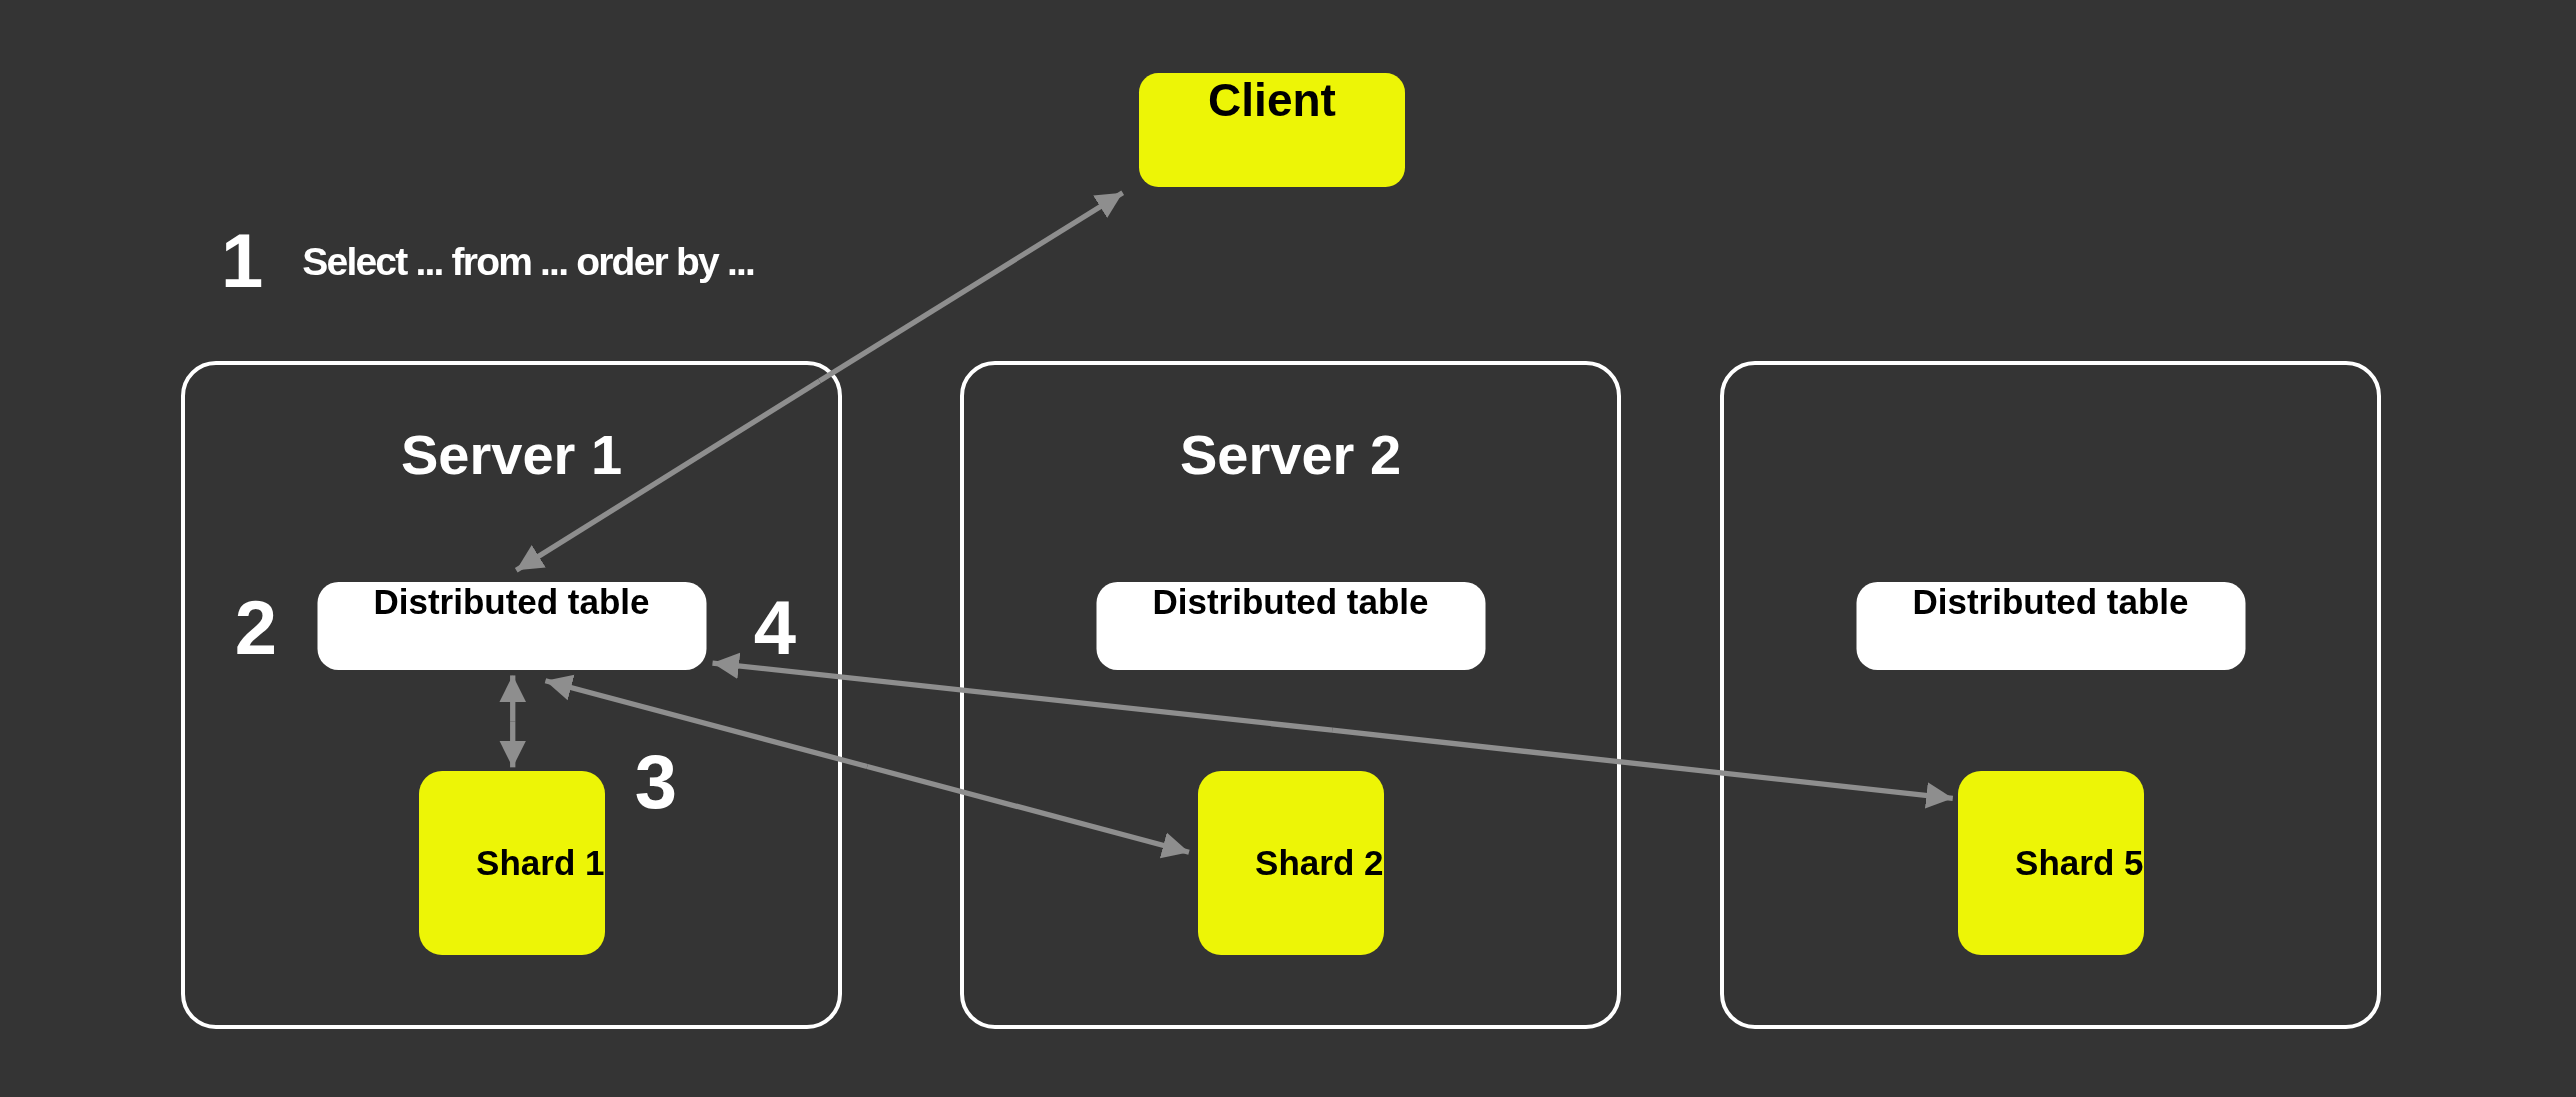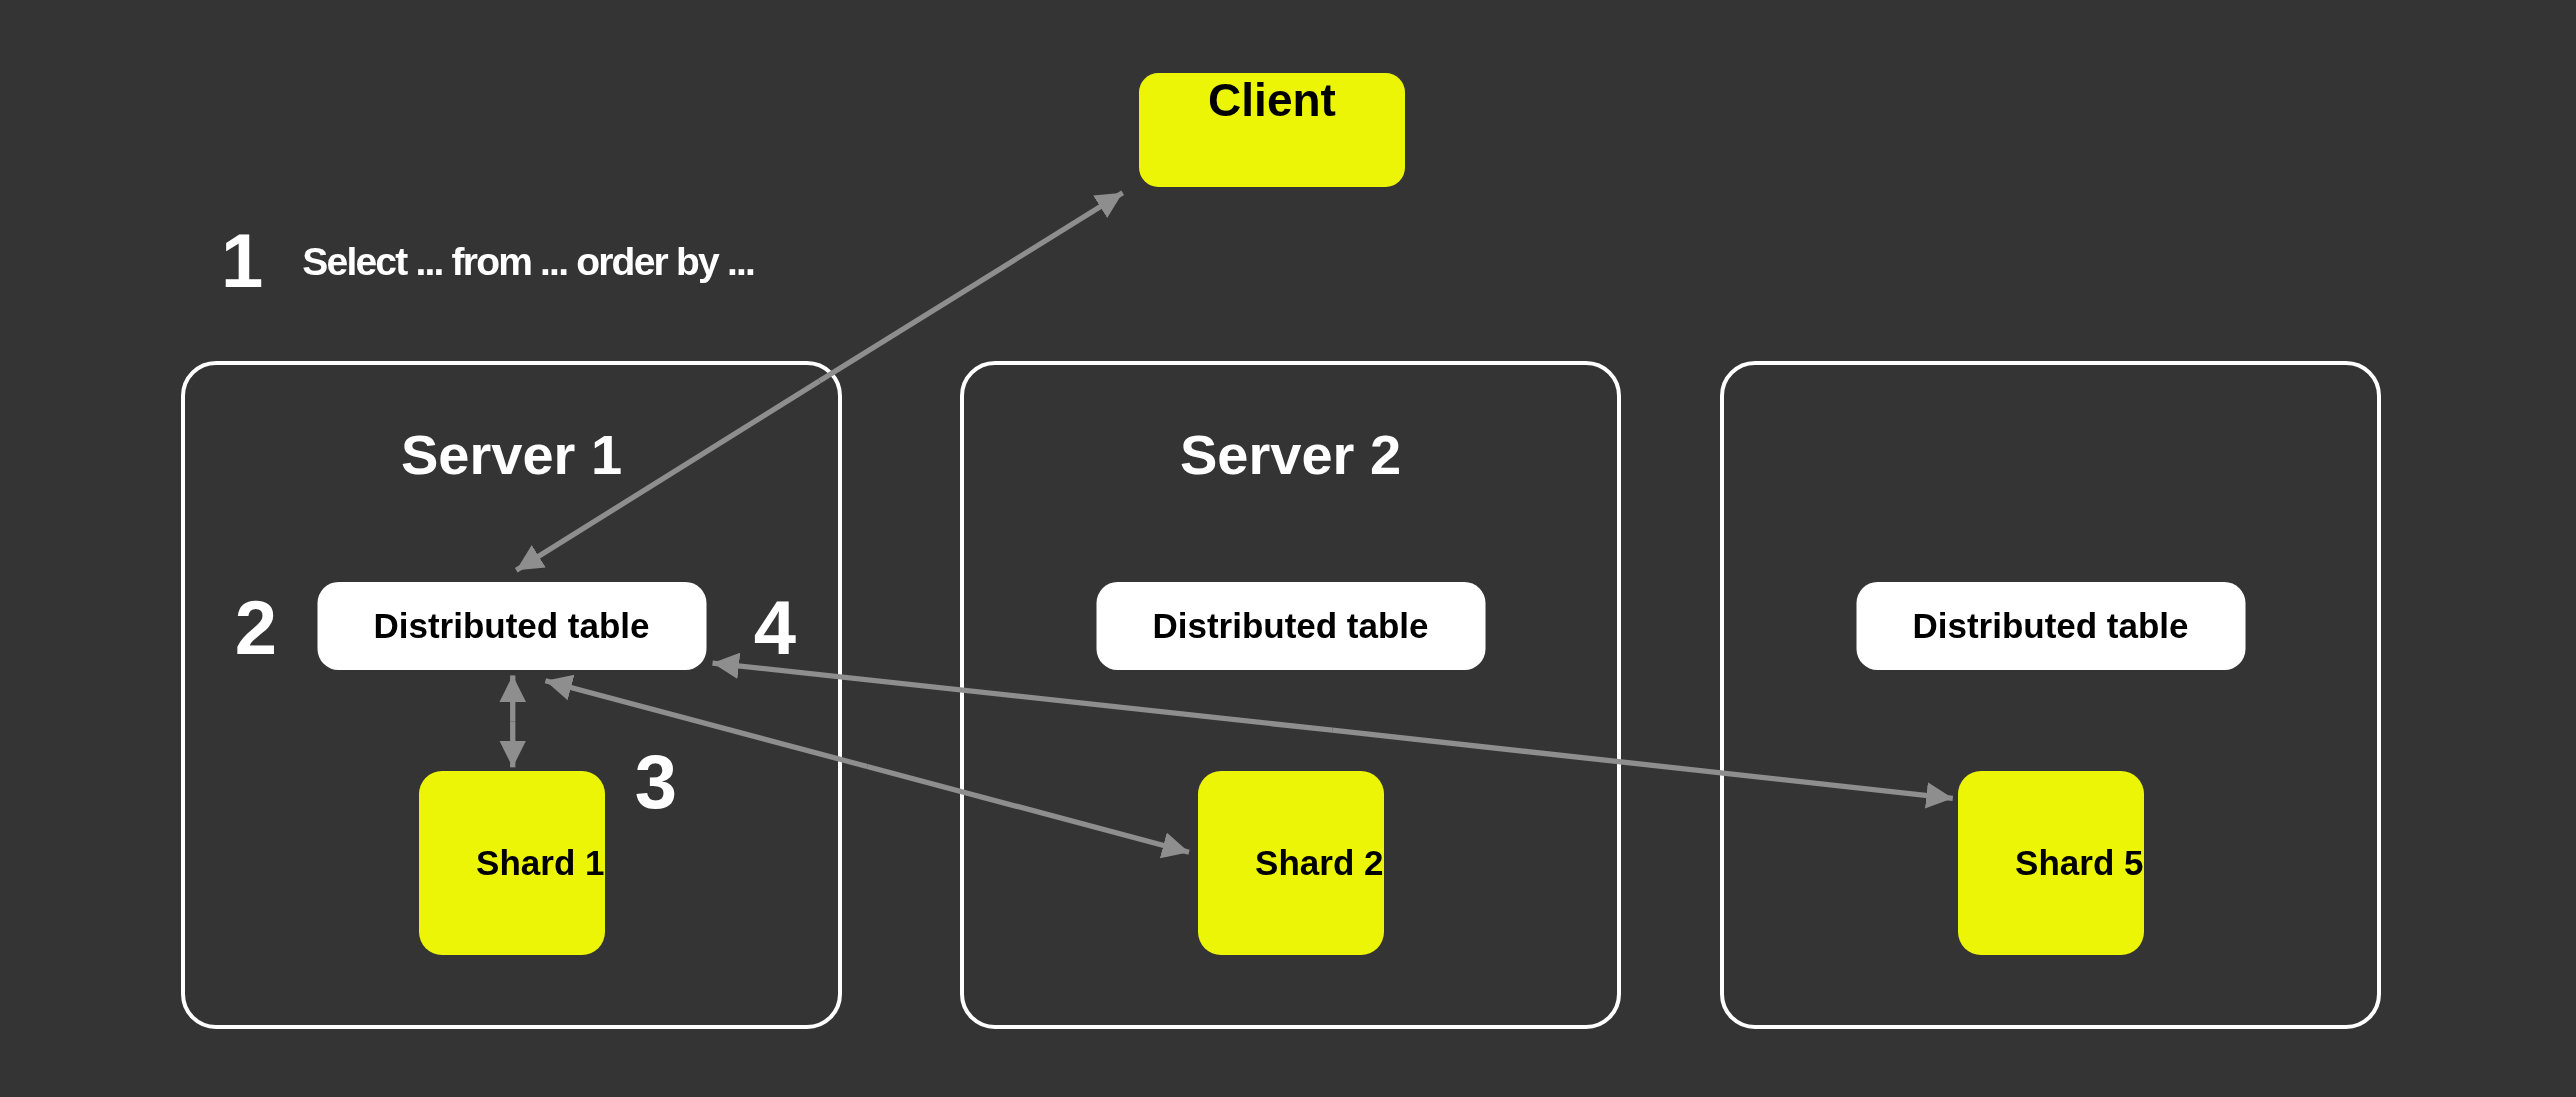--- a/index.html
+++ b/index.html
@@ -45,21 +45,21 @@
     border:4.4px solid var(--white);border-radius:35px;box-sizing:border-box;
   }
   #server-1{left:181px;} #server-2{left:960px;} #server-3{left:1720px;}
   .server-title{
     position:absolute;top:62px;left:0;width:100%;text-align:center;
     color:var(--light_text);font-size:56px;line-height:1;
   }
   .dist-table{
     position:absolute;top:217px;left:50%;transform:translateX(-50%);
     width:389px;height:88px;background:var(--white);border-radius:21px;
-    display:flex;align-items:center;justify-content:center;
+    display:flex;justify-content:center;
     color:var(--dark_text);font-size:35px;white-space:nowrap;
   }
   .shard{
     position:absolute;top:406px;left:50%;transform:translateX(-50%);
     width:186px;height:184px;background:var(--yellow);border-radius:23px;
     display:flex;align-items:center;justify-content:flex-end;
     color:var(--dark_text);font-size:35px;white-space:nowrap;
   }
   
   #arrow-layer{

